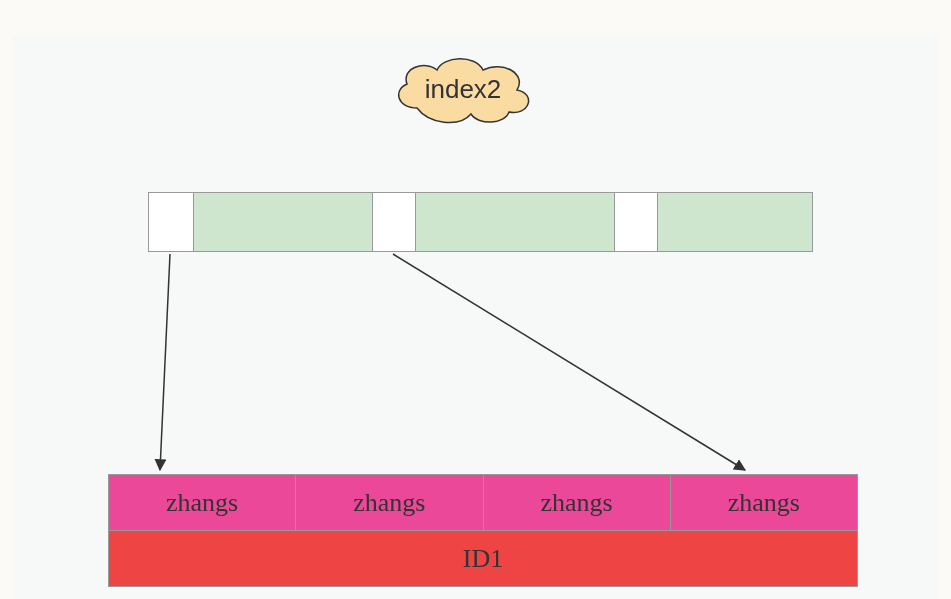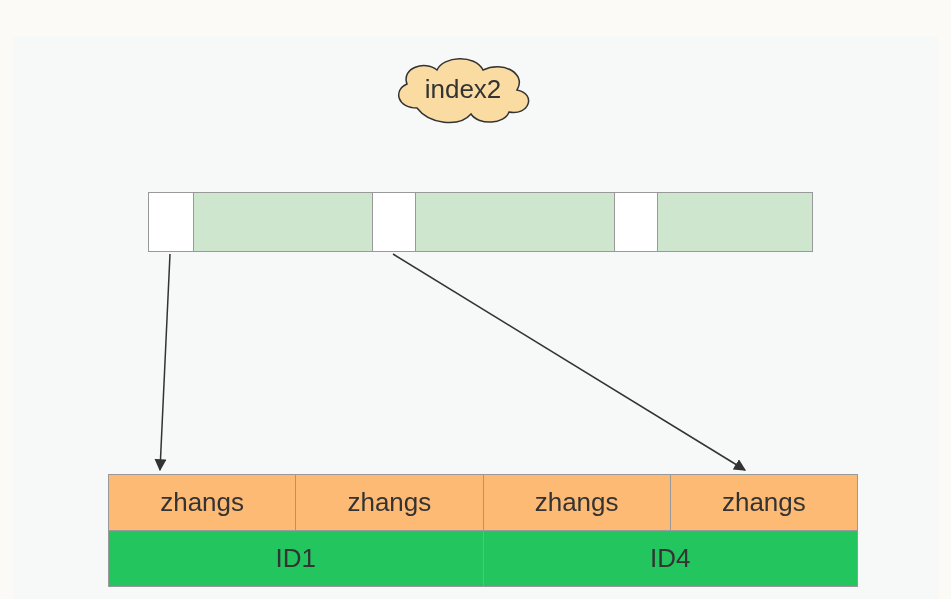--- a/index.html
+++ b/index.html
@@ -65,22 +65,22 @@
     flex: 1;
     height: 55px;
     display: flex;
     align-items: center;
     justify-content: center;
     font-size: 26px;
     color: #333;
     border-right: 1px solid #999;
   }
   .cell:last-child { border-right: none; }
-  .row-names .cell { background: #fdba74; }
-  .row-ids .cell { background: #22c55e; }
+  .row-names .cell { background: #ec4899; font-family: Liberation Serif, serif; }
+  .row-ids .cell { background: #ef4444; font-family: Liberation Serif, serif; }
   .row-ids { border-top: 1px solid #999; }
 </style>
 </head>
 <body>
 
 <div class="canvas">
 
   <div class="cloud">
     <svg viewBox="0 0 152 78">
       <path d="M30,58 C10,58 6,40 20,34 C14,18 38,10 50,20 C56,6 88,4 96,20 C116,10 140,24 130,40 C150,44 142,66 122,62 C118,74 92,76 84,64 C72,78 42,74 30,58 Z" fill="#fadba2" stroke="#333" stroke-width="1.5"></path>
@@ -109,17 +109,16 @@
 
   <div class="table">
     <div class="row row-names" id="row-names">
         <div class="cell">zhangs</div>
         <div class="cell">zhangs</div>
         <div class="cell">zhangs</div>
         <div class="cell">zhangs</div>
       </div>
     <div class="row row-ids" id="row-ids">
         <div class="cell">ID1</div>
-        <div class="cell">ID4</div>
       </div>
   </div>
 
 </div>
 
 </body></html>

